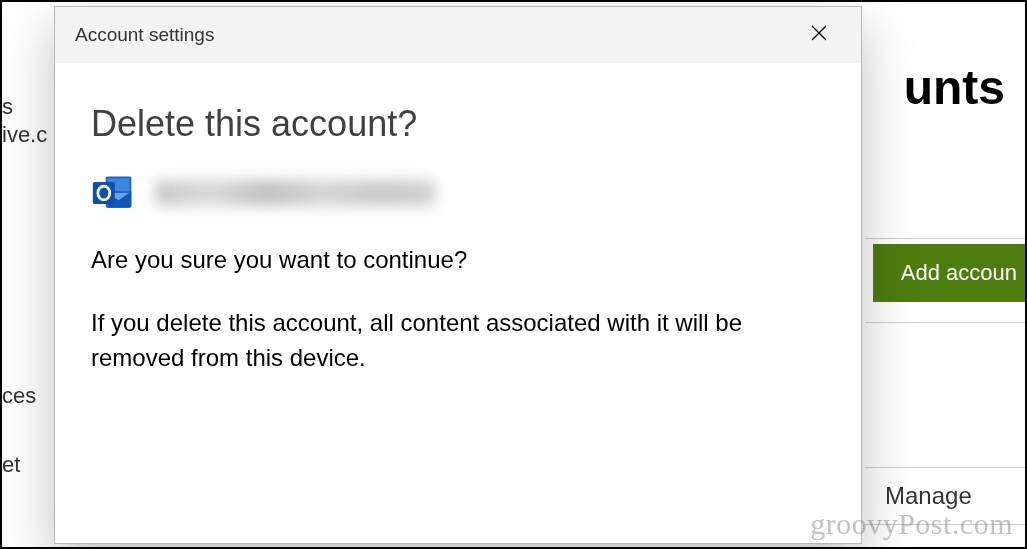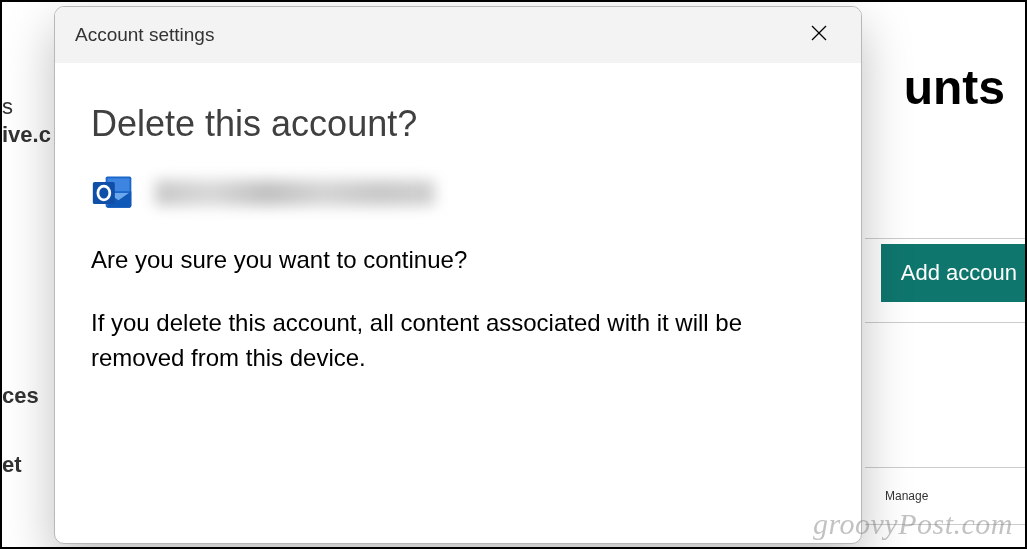--- a/index.html
+++ b/index.html
@@ -23,49 +23,48 @@
       right: 20px;
       font-size: 48px;
       font-weight: 600;
       color: #000;
     }
     .bg-sidebar-fragment {
       position: absolute;
       left: 0;
       color: #333;
       font-size: 22px;
-      font-weight: bold;
     }
     .frag-s { top: 92px; left: 0; font-weight:400;}
     .frag-ive { top: 120px; left: 0; }
     .frag-ces { top: 381px; left: 0; }
     .frag-et { top: 450px; left: 0; text-align: center; }
     .bg-add-btn {
       position: absolute;
       top: 242px;
       right: 0;
-      background: #0f766e;
+      background: #4d7c0f;
       color: #fff;
       font-size: 22px;
-      padding: 16px 8px 16px 20px;
+      padding: 16px 8px 16px 28px;
       border: none;
       font-family: inherit;
     }
     .bg-manage-row {
       position: absolute;
       bottom: 22px;
       right: 0;
       width: 160px;
       height: 58px;
       border-top: 1px solid #ccc;
       border-bottom: 1px solid #ccc;
       display: flex;
       align-items: center;
       padding-left: 20px;
-      font-size: 12px;
+      font-size: 24px;
       color: #333;
     }
     .bg-separator {
       position:absolute;
       top: 320px;
       right:0;
       width:160px;
       height:1px;
       background:#ccc;
     }
@@ -78,21 +77,21 @@
       background:#ccc;
     }
     .dialog {
       position: absolute;
       top: 4px;
       left: 52px;
       width: 808px;
       height: 538px;
       background: #fff;
       border: 1px solid #b8b8b8;
-      border-radius: 10px;
+      border-radius: 0;
       box-shadow: 0 20px 50px rgba(0,0,0,0.25);
       overflow: hidden;
       display: flex;
       flex-direction: column;
     }
     .dialog-header {
       height: 56px;
       background: #f3f3f3;
       display: flex;
       align-items: center;
@@ -150,21 +149,20 @@
       font-size: 24px;
       line-height: 1.45;
       color: #000;
       margin-bottom: 28px;
     }
     .watermark {
       position: absolute;
       bottom: 6px;
       right: 12px;
       font-family: Georgia, 'Times New Roman', serif;
-      font-style: italic;
       font-size: 30px;
       color: rgba(120,120,120,0.45);
       letter-spacing: 0.5px;
       pointer-events: none;
     }
   </style>
 </head>
 <body>
 
 <div class="bg-page">

